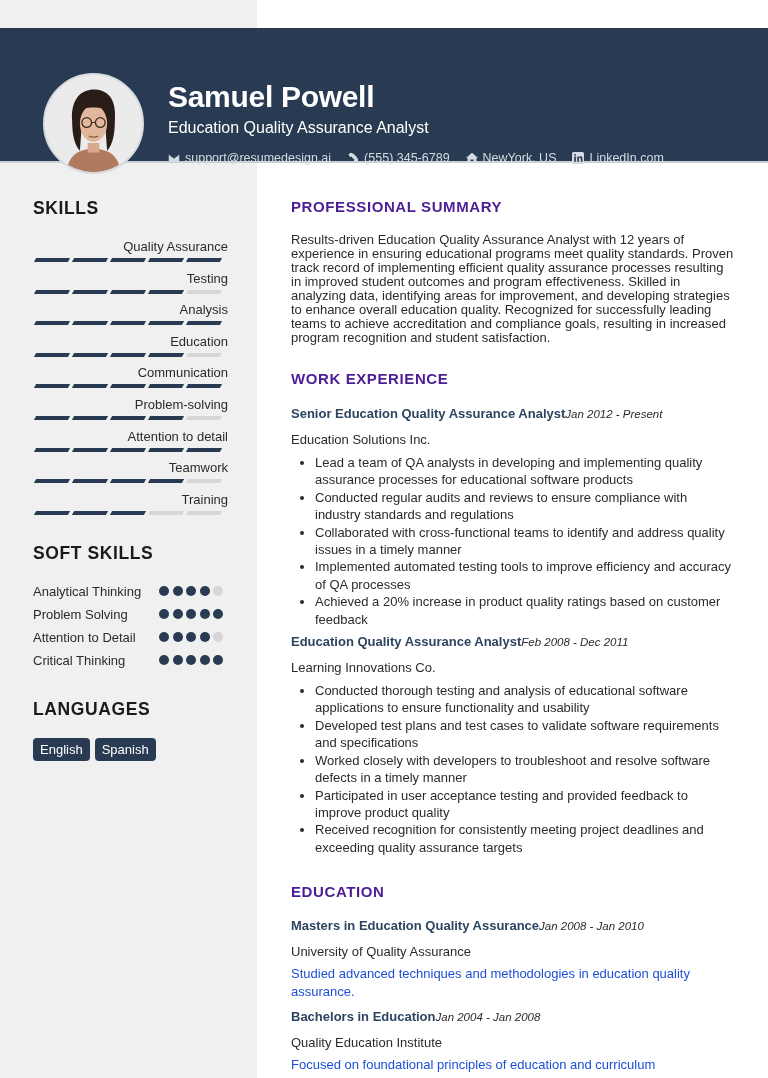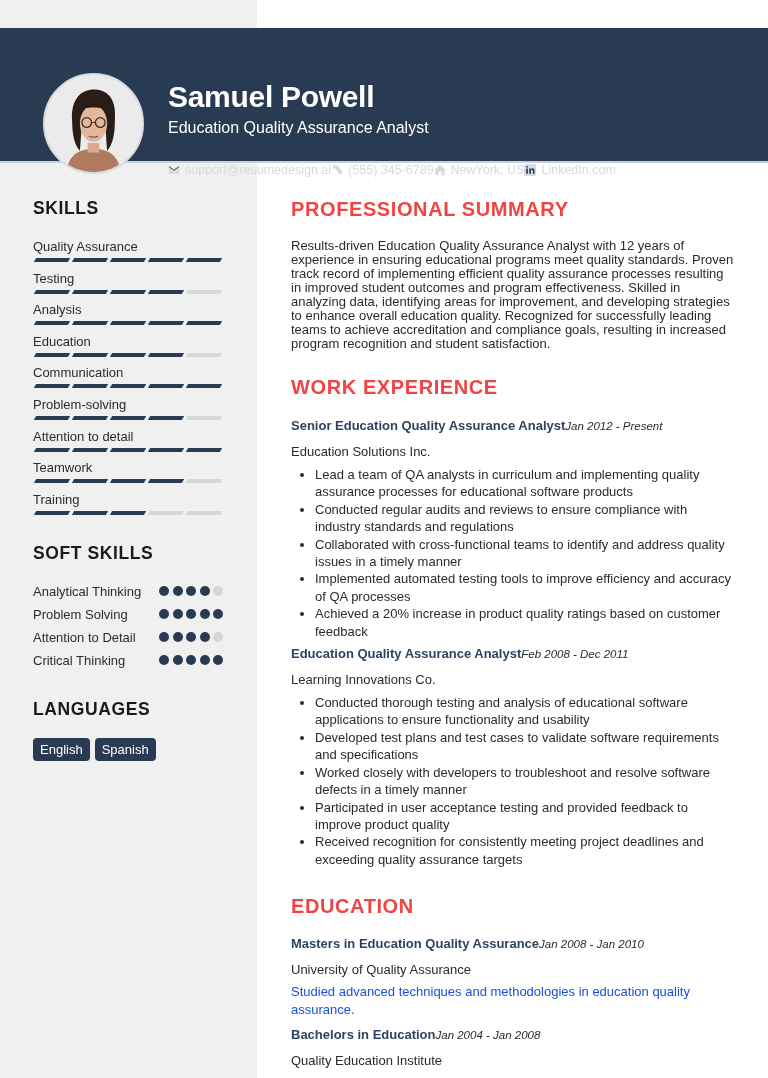--- a/index.html
+++ b/index.html
@@ -4,46 +4,46 @@
 <style>
   * { box-sizing: border-box; margin: 0; padding: 0; }
   html, body { width: 768px; height: 1078px; overflow: hidden; background: #ffffff; }
   body { font-family: "Liberation Sans", "DejaVu Sans", sans-serif; color: #2b2b2b; position: relative; }
   .sidebar-bg { position: absolute; left: 0; top: 0; width: 257px; height: 1078px; background: #f0f0f0; }
   .header { position: absolute; left: 0; top: 28px; width: 768px; height: 135px; background: #283b52; border-bottom: 2px solid #c9cfd4; text-align: center; }
   .avatar { position: absolute; left: 43px; top: 45px; width: 101px; height: 101px; border-radius: 50%; background: #e8e8e8; border: 2px solid #d7dbdf; overflow: hidden; }
   .avatar svg { width: 100%; height: 100%; display: block; }
   .name { position: absolute; left: 168px; top: 52px; font-size: 30px; font-weight: bold; color: #ffffff; letter-spacing: -0.3px; }
   .title { position: absolute; left: 168px; top: 91px; font-size: 16px; color: #ffffff; }
-  .contacts { position: absolute; left: 168px; top: 135px; display: flex; font-size: 12.5px; color: #d5dbe2; align-items: center; }
+  .contacts { position: absolute; left: 168px; top: 123px; display: flex; gap: 16px; font-size: 12.5px; color: #d5dbe2; align-items: center; }
   .contact { display: flex; align-items: center; gap: 5px; }
   .contact svg { width: 12px; height: 12px; fill: #d5dbe2; }
 
   .left { position: absolute; left: 33px; top: 198px; width: 195px; }
   .sec-title { font-size: 17.5px; font-weight: bold; color: #1a1a1a; letter-spacing: 0.6px; }
-  .skills { margin-top: 20px; }
+  .skills { margin-top: 20px; text-align: right; }
   .skill { height: 31.6px; }
   .skill-name { font-size: 13px; color: #2b2b2b; line-height: 15px; }
   .bars { display: flex; gap: 4px; margin-top: 4px; padding-left: 2px; }
   .bar { width: 34px; height: 4px; background: #283b52; transform: skewX(-30deg); }
   .bar.off { background: #d6d6d6; }
 
   .soft-title { margin-top: 20px; }
   .soft-list { margin-top: 19px; }
   .soft { display: flex; justify-content: space-between; align-items: flex-start; margin-bottom: 6px; }
   .soft-name { font-size: 13px; line-height: 17px; width: 115px; color: #2b2b2b; }
   .dots { display: flex; gap: 3.5px; padding-top: 3px; margin-right: 5px; }
   .dot { width: 10px; height: 10px; border-radius: 50%; background: #283b52; }
   .dot.off { background: #d6d6d6; }
   .lang-title { margin-top: 30px; }
   .langs { display: flex; gap: 5px; margin-top: 18px; }
   .lang { background: #283b52; color: #ffffff; font-size: 13px; padding: 4px 7px; border-radius: 4px; }
 
   .right { position: absolute; left: 291px; top: 198px; width: 444px; }
-  .r-title { font-size: 20px; font-weight: bold; color: #ef4444; letter-spacing: 0.6px; }
+  .r-title { font-size: 15px; font-weight: bold; color: #4c1d95; letter-spacing: 0.6px; }
   .summary { margin-top: 18px; font-size: 13px; line-height: 14px; color: #2b2b2b; }
   .work-title { margin-top: 25px; }
   .job { margin-top: 19px; }
   .job + .job { margin-top: 6px; }
   .job-head { display: flex; justify-content: flex-start; align-items: baseline; }
   .job-role { font-size: 13px; font-weight: bold; color: #2d4461; }
   .job-date { font-size: 11.5px; font-style: italic; color: #2b2b2b; }
   .job-company { font-size: 13px; color: #2b2b2b; margin-top: 11px; }
   .bullets { list-style: disc; margin-top: 7px; padding-left: 24px; font-size: 13px; line-height: 17.4px; color: #2b2b2b; }
   .edu-title { margin-top: 27px; }
@@ -257,21 +257,21 @@
 
   <div class="r-title work-title">WORK EXPERIENCE</div>
   <div id="jobs">
       <div class="job">
         <div class="job-head">
           <div class="job-role">Senior Education Quality Assurance Analyst</div>
           <div class="job-date">Jan 2012 - Present</div>
         </div>
         <div class="job-company">Education Solutions Inc.</div>
         <ul class="bullets">
-          <li>Lead a team of QA analysts in curriculum and implementing quality assurance processes for educational software products</li>
+          <li>Lead a team of QA analysts in developing and implementing quality assurance processes for educational software products</li>
           <li>Conducted regular audits and reviews to ensure compliance with industry standards and regulations</li>
           <li>Collaborated with cross-functional teams to identify and address quality issues in a timely manner</li>
           <li>Implemented automated testing tools to improve efficiency and accuracy of QA processes</li>
           <li>Achieved a 20% increase in product quality ratings based on customer feedback</li>
         </ul>
       </div>
       <div class="job">
         <div class="job-head">
           <div class="job-role">Education Quality Assurance Analyst</div>
           <div class="job-date">Feb 2008 - Dec 2011</div>

